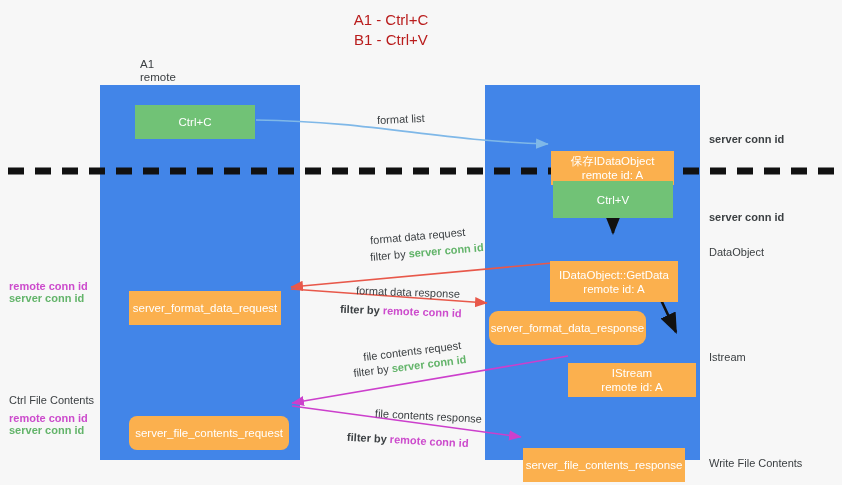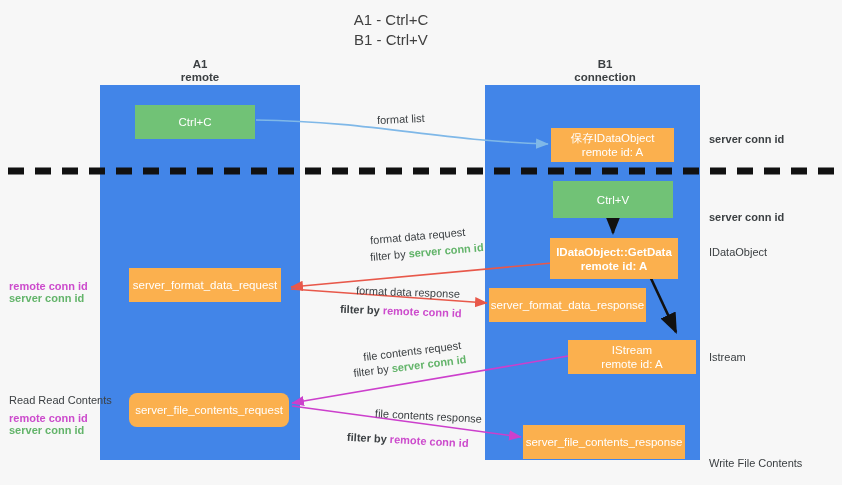--- a/index.html
+++ b/index.html
@@ -9,46 +9,46 @@
     background: #f7f7f7;
     font-family: "Liberation Sans", sans-serif;
     position: relative;
     overflow: hidden;
     color: #3c4043;
   }
   #stage { position:absolute; left:0; top:0; width:842px; height:485px; }
 
   .title {
     position:absolute; left:0; top:10px; width:782px;
-    text-align:center; font-size:15px; line-height:20px; color:#404040;
+    text-align:center; font-size:15px; line-height:20px; color:#b91c1c;
     white-space:pre-line;
   }
 
   .col-head {
-    position:absolute; text-align:center; font-size:11.5px;
-    line-height:13px; color:#3c4043; white-space:pre-line;font-weight:bold;
+    position:absolute; font-size:11.5px;
+    line-height:13px; color:#3c4043; white-space:pre-line;
   }
   .col-head.a1 { left:140px; top:58px; width:120px; }
   .col-head.b1 { left:540px; top:58px; width:130px; }
 
   .lane {
     position:absolute; top:85px; height:375px;
     background:#4285e8;
   }
   .lane.a1 { left:100px; width:200px; }
   .lane.b1 { left:485px; width:215px; }
 
   .box {
     position:absolute; display:flex; flex-direction:column;
     align-items:center; justify-content:center;
     text-align:center; color:#ffffff; font-size:11.5px;
     line-height:14px; padding:17px 6px;
   }
   .box.green { background:#71c276; }
-  .box.orange { background:#fbb04e; }
+  .box.orange { background:#fbb04e;margin-top:23px; }
 
   .svgl { position:absolute; left:0; top:0; width:842px; height:485px; pointer-events:none; }
 
   .lbl {
     position:absolute; font-size:11px; line-height:14px; color:#3c4043;
     white-space:nowrap;
   }
   .green-t { color:#63b46a; font-weight:bold; }
   .mag-t { color:#cc4bcc; font-weight:bold; }
   .plain-b { font-weight:bold; color:#3c4043; }
@@ -62,22 +62,20 @@
 </head>
 <body>
 
 <div id="stage">
 
   <div class="title">A1 - Ctrl+C
 B1 - Ctrl+V</div>
 
   <div class="col-head a1">A1
 remote</div>
-  <div class="col-head b1">B1
-connection</div>
 
   <div class="lane a1"></div>
   <div class="lane b1"></div>
 
   <svg class="svgl">
     <defs>
       <marker id="ah-blue" markerWidth="9" markerHeight="9" refX="7.5" refY="3.2" orient="auto">
         <path d="M0,0 L8,3.2 L0,6.4 z" fill="#7fb8e8"></path>
       </marker>
       <marker id="ah-red" markerWidth="9" markerHeight="9" refX="7.5" refY="3.2" orient="auto">
@@ -114,35 +112,35 @@
 
   <div class="box orange" style="left:551px; top:128px; width:123px; height:32px;">
     <span>保存IDataObject</span>
     <span>remote id: A</span>
   </div>
 
   <div class="box green" style="left:553px; top:181px; width:120px; height:37px;">
     <span>Ctrl+V</span>
   </div>
 
-  <div class="box orange" style="left:550px; top:238px; width:128px; height:41px;font-weight:bold;">
+  <div class="box orange" style="left:550px; top:238px; width:128px; height:41px;">
     <span>IDataObject::GetData</span>
     <span>remote id: A</span>
   </div>
 
   <div class="box orange" style="left:568px; top:340px; width:128px; height:33px;">
     <span>IStream</span>
     <span>remote id: A</span>
   </div>
 
   <div class="box orange" style="left:129px; top:268px; width:152px; height:25px;">
     <span>server_format_data_request</span>
   </div>
 
-  <div class="box orange" style="left:489px; top:288px; width:157px; height:25px;">
+  <div class="box orange" style="left:489px; top:288px; width:157px; height:25px;border-radius:9px;">
     <span>server_format_data_response</span>
   </div>
 
   <div class="box orange" style="left:129px; top:393px; width:160px; height:25px;border-radius:8px;">
     <span>server_file_contents_request</span>
   </div>
 
   <div class="box orange" style="left:523px; top:425px; width:162px; height:25px;">
     <span>server_file_contents_response</span>
   </div>
@@ -164,24 +162,24 @@
     <span>filter by </span><span class="green-t">server conn id</span>
   </div>
 
   <div class="lbl" style="left:375px; top:409px; transform:rotate(3deg);">file contents response</div>
   <div class="lbl" style="left:347px; top:433px; transform:rotate(3deg);">
     <span class="plain-b">filter by </span><span class="mag-t">remote conn id</span>
   </div>
 
   <div class="side-lbl green-t" style="left:709px; top:132px;">server conn id</div>
   <div class="side-lbl green-t" style="left:709px; top:210px;">server conn id</div>
-  <div class="side-lbl" style="left:709px; top:245px;">IDataObject</div>
+  <div class="side-lbl" style="left:709px; top:245px;">DataObject</div>
   <div class="side-lbl" style="left:709px; top:350px;">Istream</div>
   <div class="side-lbl" style="left:709px; top:431px;margin-top:25px;">Write File Contents</div>
 
   <div class="stack mag-t" style="left:9px; top:279px;">remote conn id</div>
   <div class="stack green-t" style="left:9px; top:291px;">server conn id</div>
 
-  <div class="stack" style="left:9px; top:393px;">Read Read Contents</div>
+  <div class="stack" style="left:9px; top:393px;">Ctrl File Contents</div>
   <div class="stack mag-t" style="left:9px; top:411px;">remote conn id</div>
   <div class="stack green-t" style="left:9px; top:423px;">server conn id</div>
 
 </div>
 
 </body></html>

